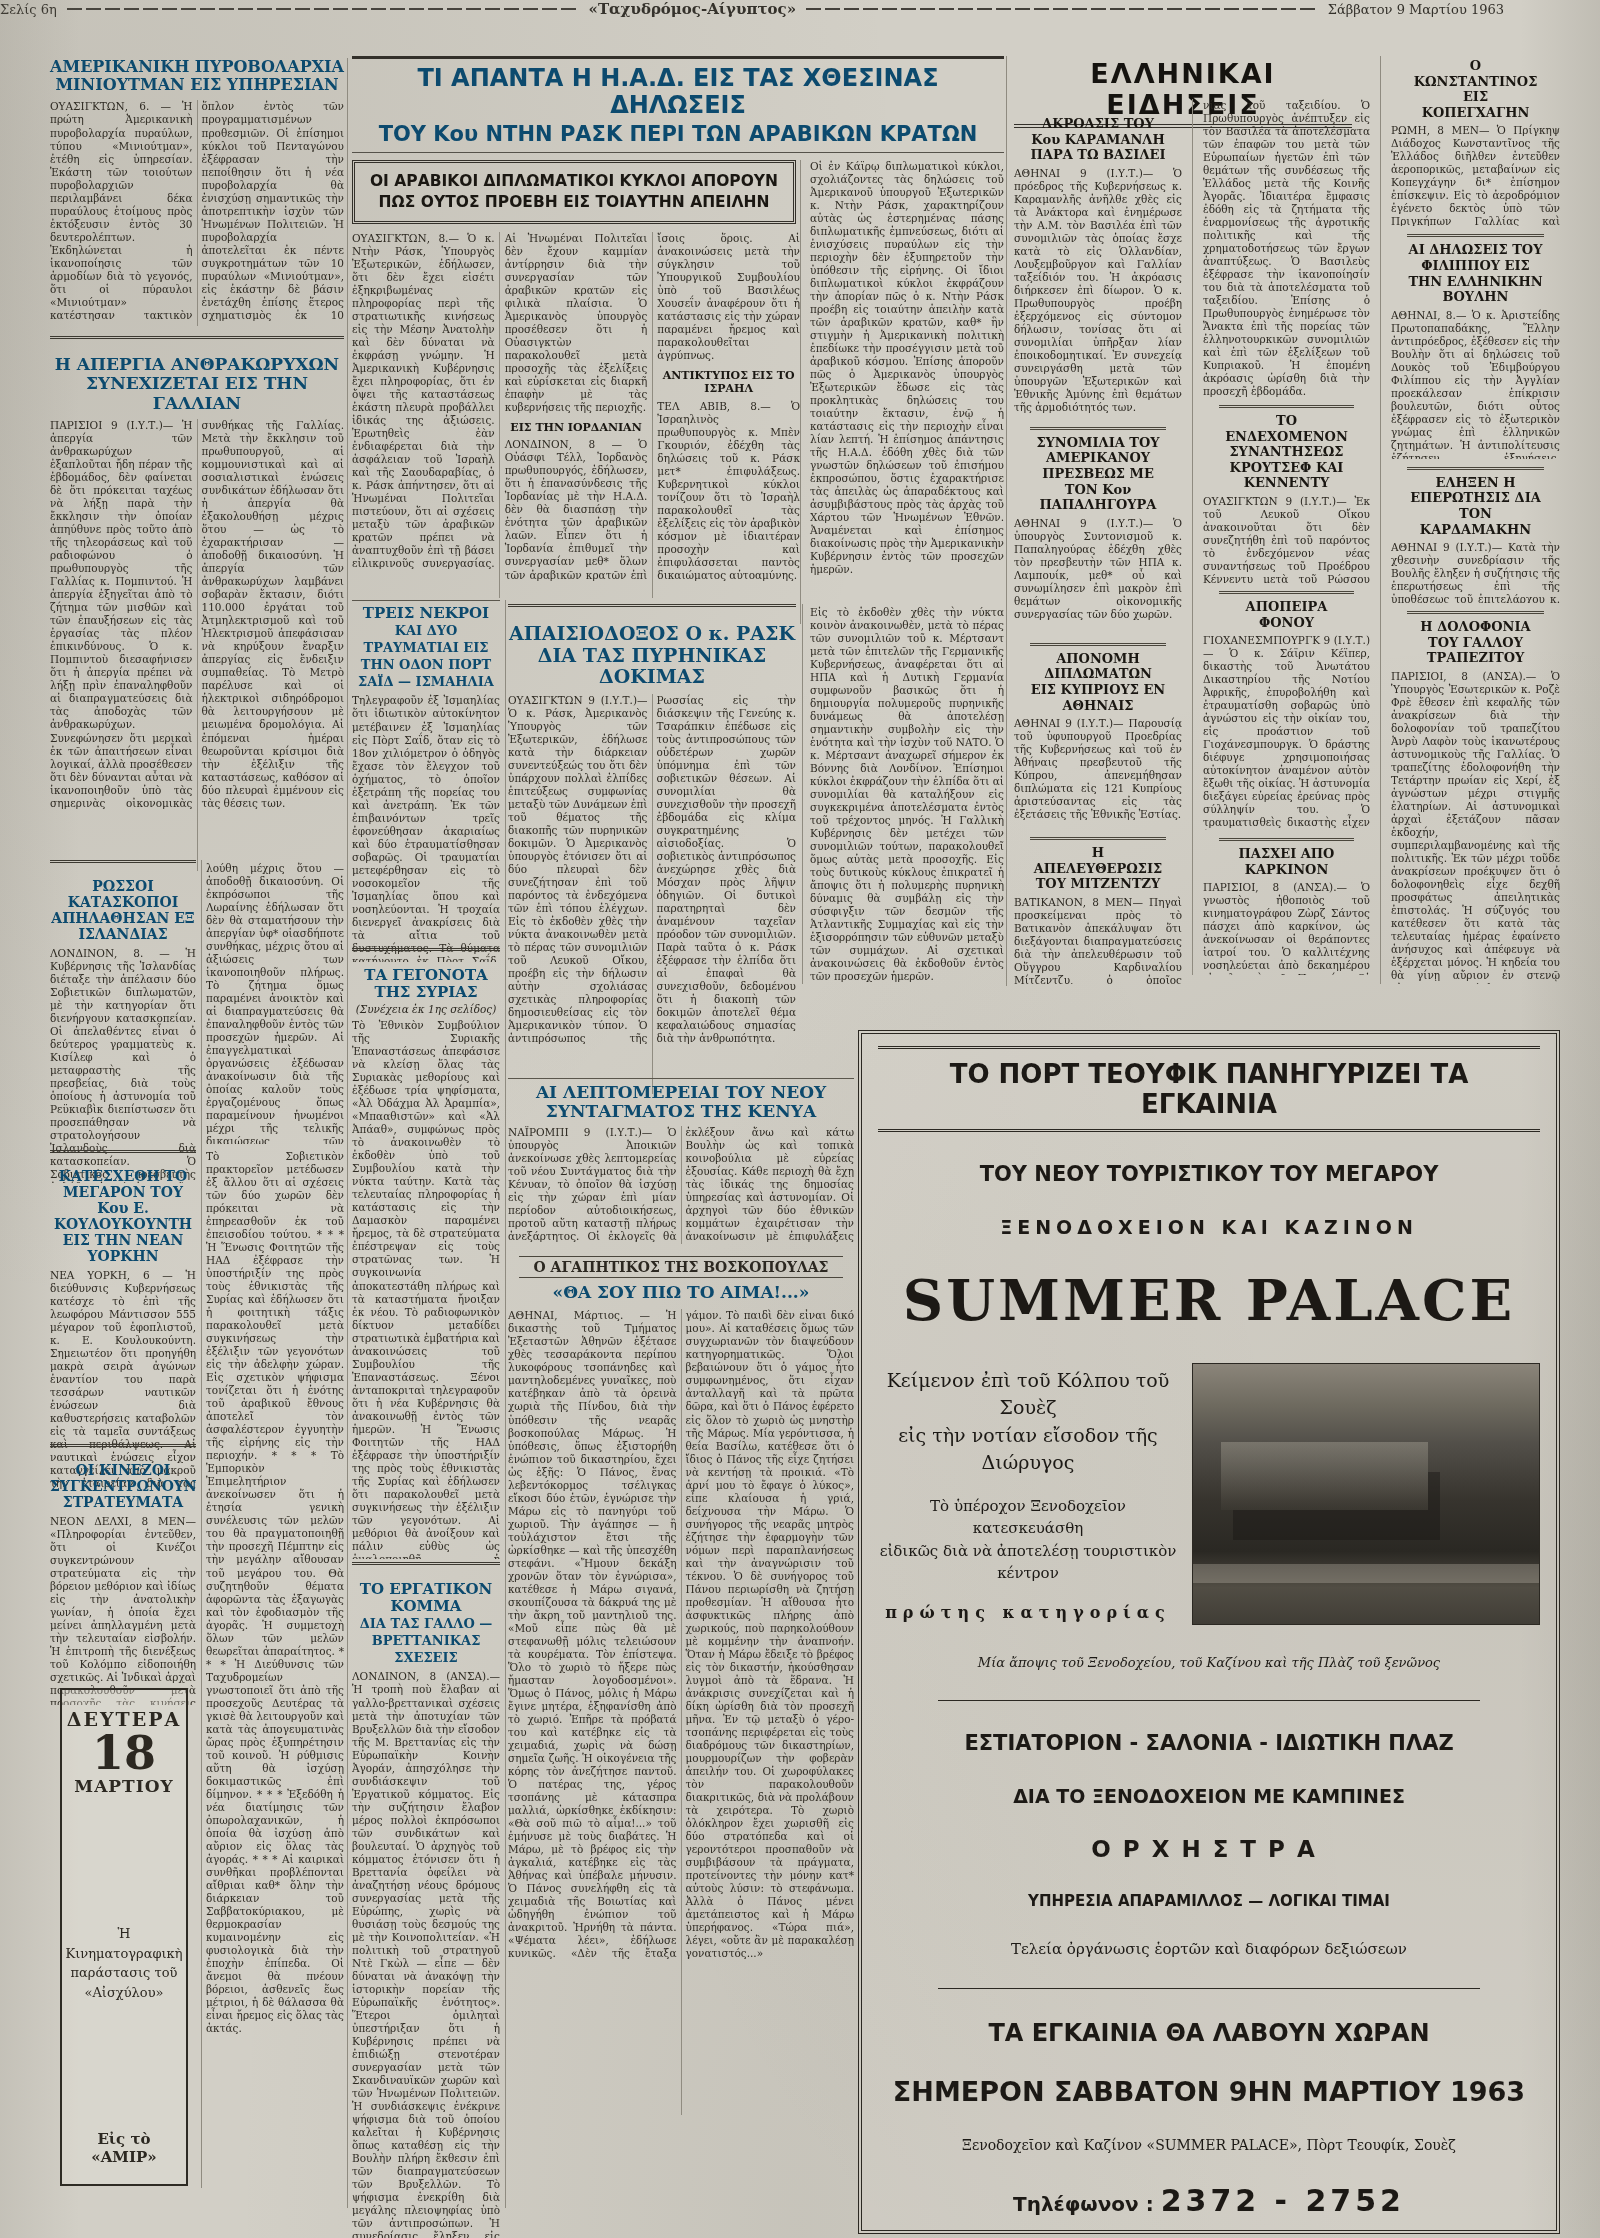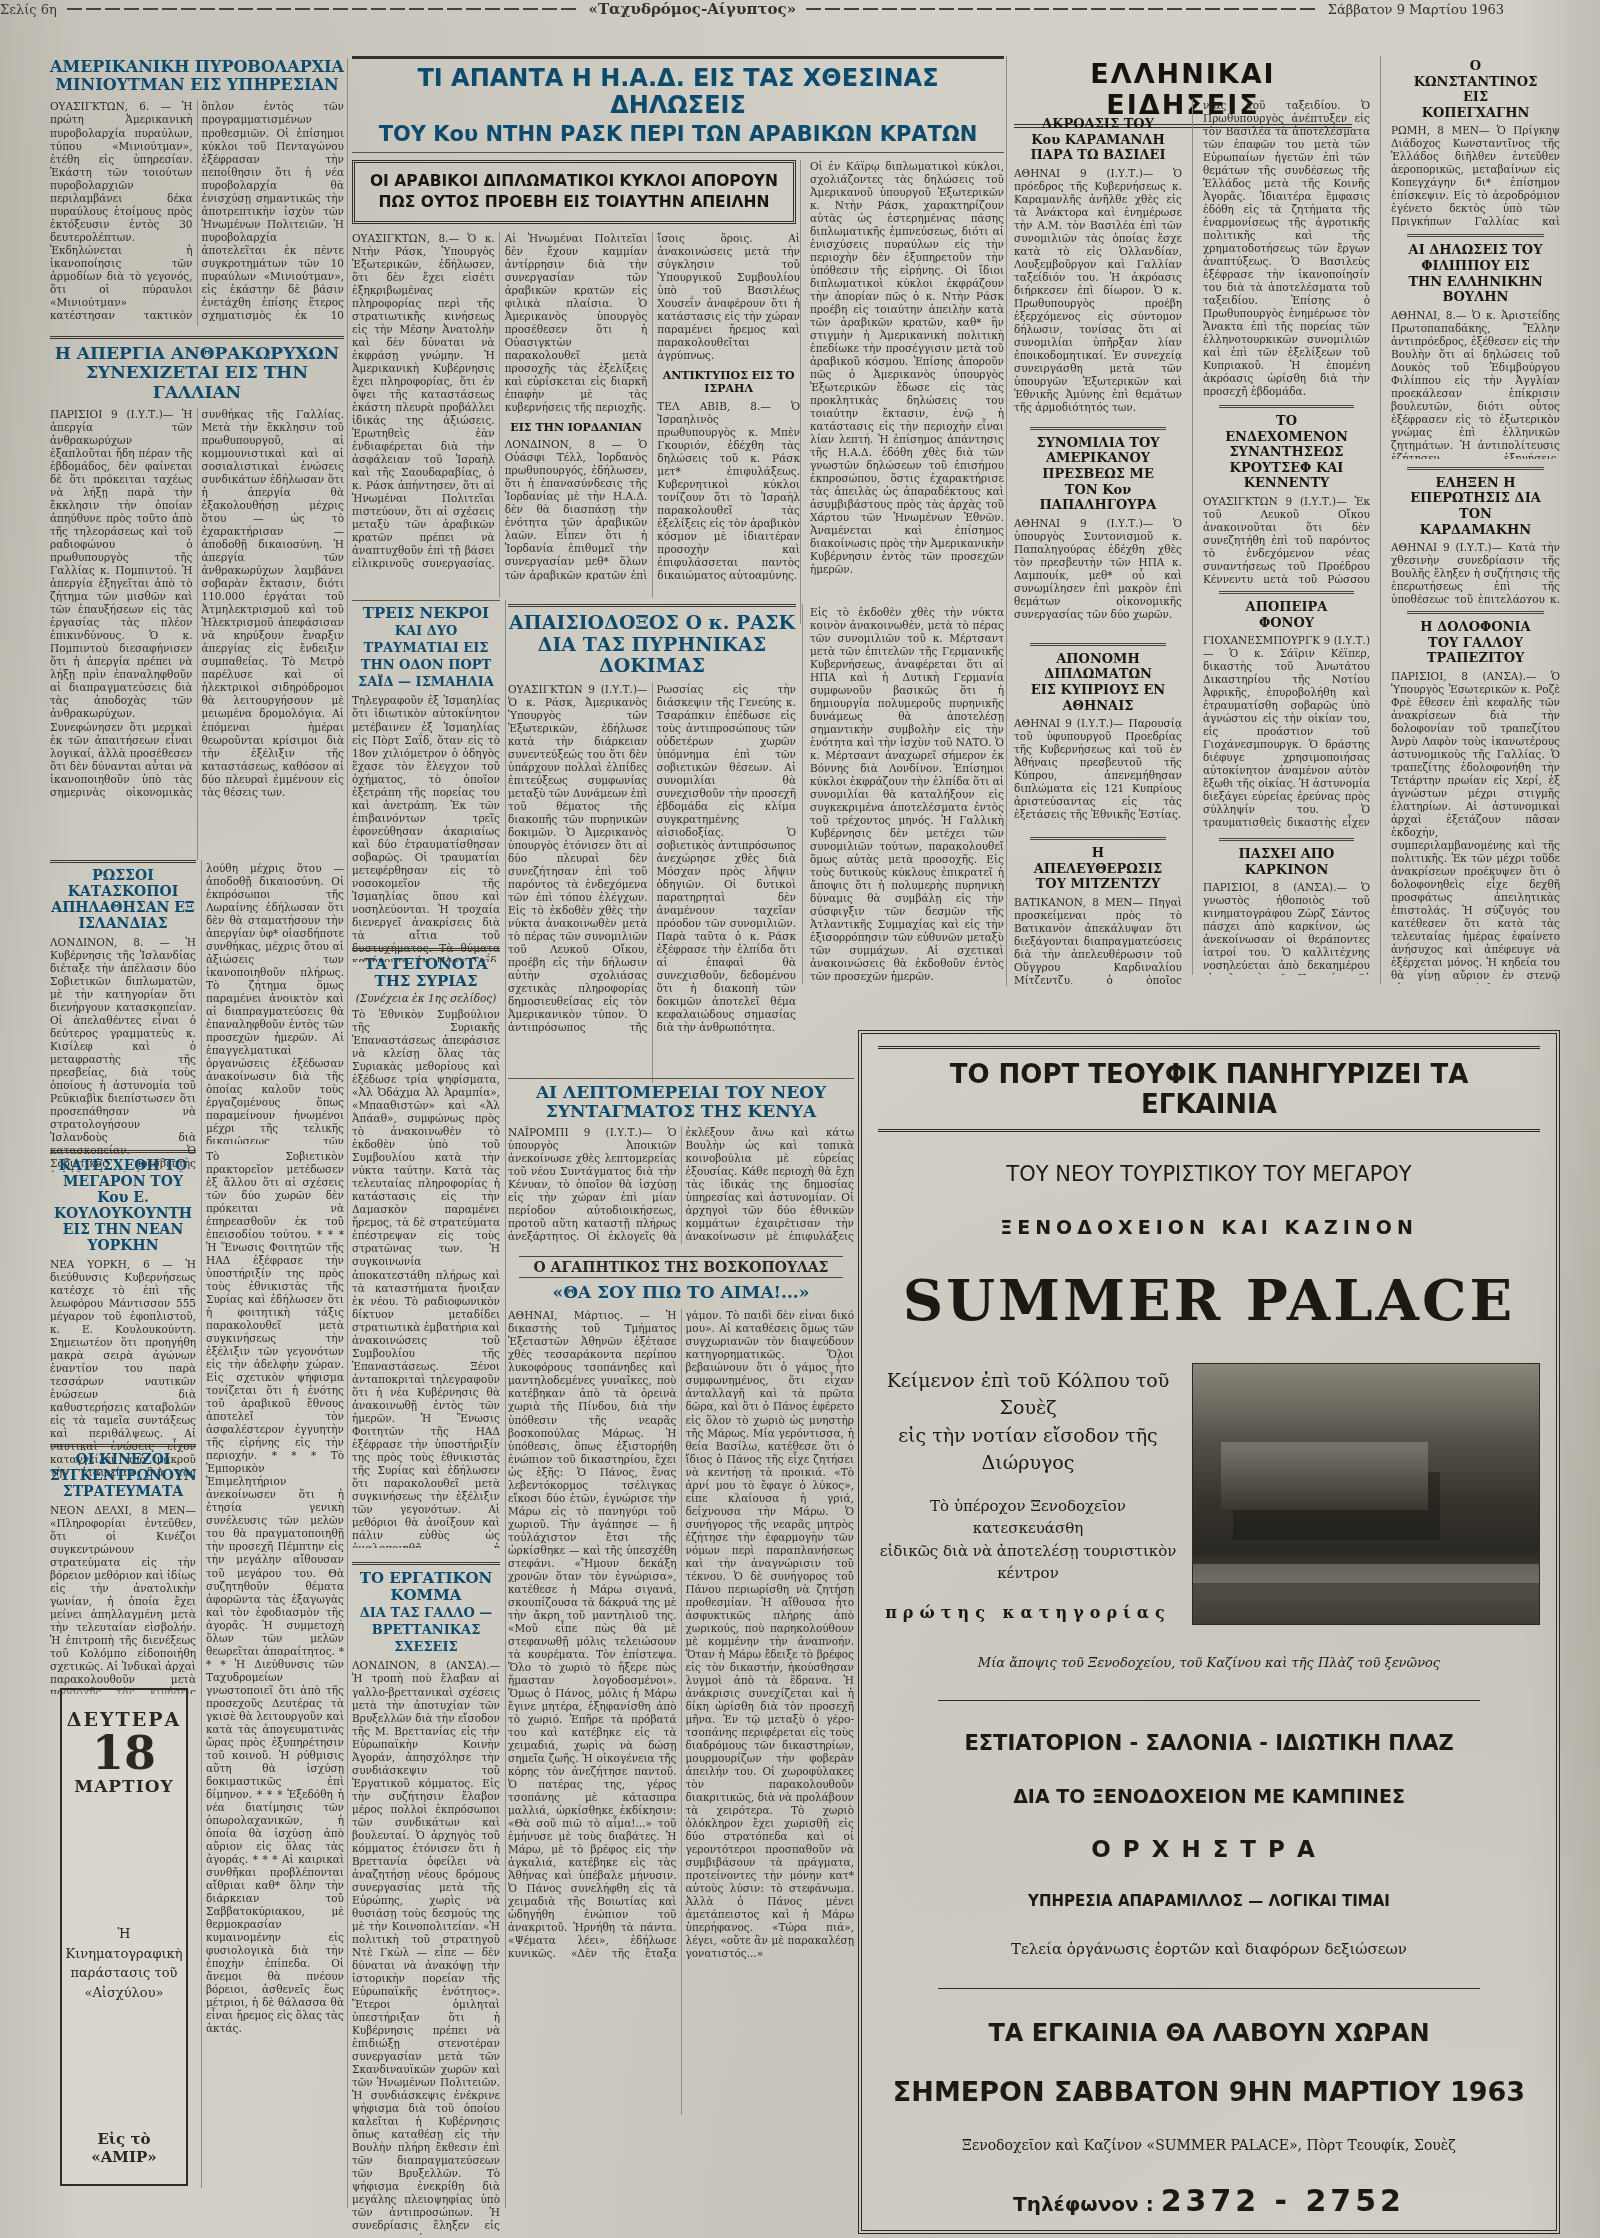--- a/index.html
+++ b/index.html
@@ -18,21 +18,21 @@
   .mh-title{font-weight:bold;font-size:15px;white-space:nowrap}
   .mh-side{white-space:nowrap}
   .dash{flex:1;height:2px;margin:0 10px;background:repeating-linear-gradient(90deg,#43403a 0 15px,transparent 15px 19px)}
   
   .hl{font-weight:bold;text-align:center;color:#0c4a6e;line-height:1.14}
   .sans{font-family:"DejaVu Sans","Liberation Sans",sans-serif}
   .t15{font-size:15px}.t16{font-size:16px}.t14{font-size:14px}.t17{font-size:17px}.t19{font-size:19px}
   .body{font-size:10.5px;line-height:1.24;text-align:justify;overflow:hidden;color:#2e2a22}
   .c2{column-count:2;column-gap:9px;column-rule:1px solid #908c81}
   .c3{column-count:3;column-gap:10px;column-rule:1px solid #908c81}
-  .drule{border-top:3px double #3c3931;padding-top:5px}
+  .drule{border-top:3px double #3c3931;padding-top:16px}
   .srule{border-top:1px solid #5a564c;padding-top:4px}
   .mb4{margin-bottom:4px}.mb6{margin-bottom:6px}
   .subhd{font-size:11px;font-weight:bold;text-align:center;margin:7px 0 4px;break-inside:avoid;color:#1a1712}
   .subtt{font-size:10.5px;text-align:center;margin:2px 0 4px;font-style:italic}
   
   .main-top{border-top:3px solid #33302a;margin-bottom:6px}
   .main-sep{border-top:1px solid #55524a;margin:5px 0 7px}
   .main-cols{display:flex;height:464px}
   .main-left{width:448px}
   .deck{border:3px double #33302a;margin:0 4px 8px 0;padding:8px 6px;text-align:center;
@@ -56,21 +56,21 @@
   .cin-venue{font-size:15px;font-weight:bold}
   
   .kick-wrap{text-align:center;margin-bottom:4px}
   .kicker{display:inline-block;font-size:14px;font-weight:bold;border-top:1px solid #4a463c;border-bottom:1px solid #4a463c;padding:2px 14px}
   .quote{font-size:17px;margin:5px 0 7px}
   
   .ad{border:4px double #2b2822;background:rgba(224,221,212,.25);display:flex;flex-direction:column;
       justify-content:space-between;text-align:center;padding:12px 16px;
       font-family:"DejaVu Sans","Liberation Sans",sans-serif;color:#1c1915}
   .ad-kicker{font-size:26px;font-weight:bold;border-top:3px double #2b2822;border-bottom:3px double #2b2822;padding:10px 0}
-  .ad-l2{font-size:21px;font-weight:normal}
+  .ad-l2{font-size:21px;font-weight:bold}
   .ad-l3{font-size:19px;font-weight:bold;letter-spacing:5px}
   .ad-brand{font-family:"DejaVu Serif","Liberation Serif",serif;font-size:56px;font-weight:bold;letter-spacing:3px}
   .ad-mid{display:flex;align-items:stretch;text-align:left;gap:14px}
   .ad-midtext{flex:1;display:flex;flex-direction:column;justify-content:center;gap:18px;text-align:center;
       font-family:"DejaVu Serif","Liberation Serif",serif}
   .ad-loc{font-size:19px;line-height:1.45}
   .ad-desc{font-size:15px;line-height:1.5}
   .ad-desc3{font-size:16px;letter-spacing:6px;font-weight:bold}
   .ad-photo{width:348px;height:262px;border:1px solid #2b2822;
       background:linear-gradient(180deg,#8b857a 0%,#6e6a5f 16%,#53504a 30%,#37342e 52%,#2a2823 72%,#514d44 86%,#403d36 100%);

